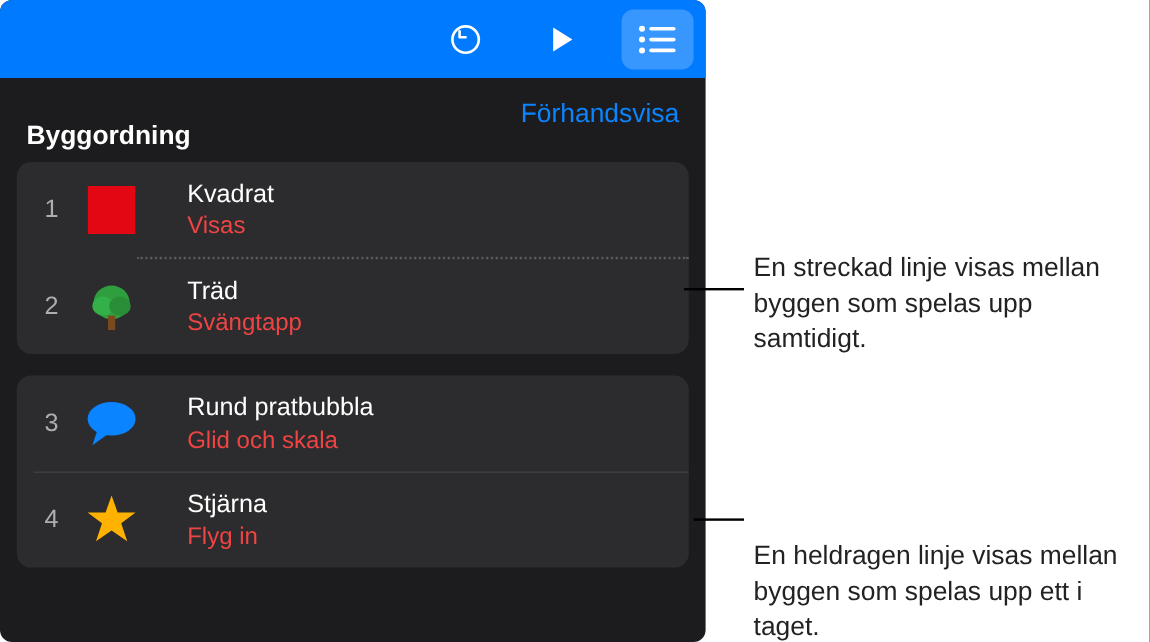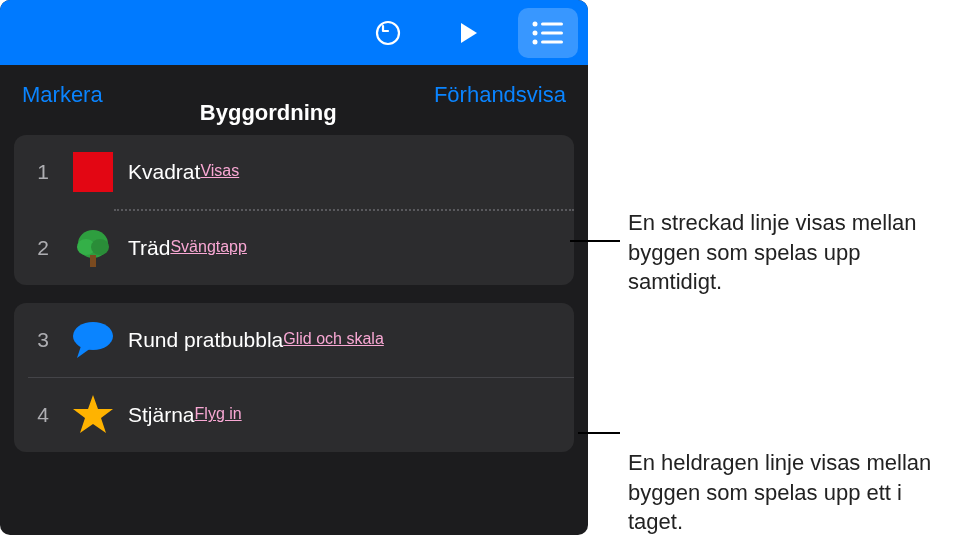--- a/index.html
+++ b/index.html
@@ -86,34 +86,34 @@
     width: 46px;
     height: 46px;
     margin: 0 12px;
     display: flex;
     align-items: center;
     justify-content: center;
     flex-shrink: 0;
   }
   .row-text {
     display: flex;
-    flex-direction: row;
+    flex-direction: column;
     justify-content: center;
+    margin-left: 28px;
   }
   .row-title {
     color: #fff;
     font-size: 21px;
     line-height: 1.2;
   }
   .row-sub {
-    color: #f9a8d4;
-    font-size: 16px;
+    color: #ef4444;
+    font-size: 20px;
     line-height: 1.2;
     margin-top: 2px;
-    text-decoration: underline;
   }
   .divider-dotted {
     border-top: 2px dotted #59595d;
     margin-left: 100px;
   }
   .divider-solid {
     border-top: 1px solid #444448;
     margin-left: 14px;
   }
   .callout {
@@ -153,21 +153,20 @@
         <rect x="10" y="2.5" width="22" height="3" rx="1.5" fill="#fff"></rect>
         <circle cx="4" cy="13" r="2.5" fill="#fff"></circle>
         <rect x="10" y="11.5" width="22" height="3" rx="1.5" fill="#fff"></rect>
         <circle cx="4" cy="22" r="2.5" fill="#fff"></circle>
         <rect x="10" y="20.5" width="22" height="3" rx="1.5" fill="#fff"></rect>
       </svg>
     </div>
   </div>
 
   <div class="tabbar">
-    <span class="tab-link">Markera</span>
     <span class="tab-active">Byggordning</span>
     <span class="tab-link">Förhandsvisa</span>
   </div>
 
   <div class="list">
 
     <div class="group">
       <div class="row">
         <div class="row-num">1</div>
         <div class="row-icon">

